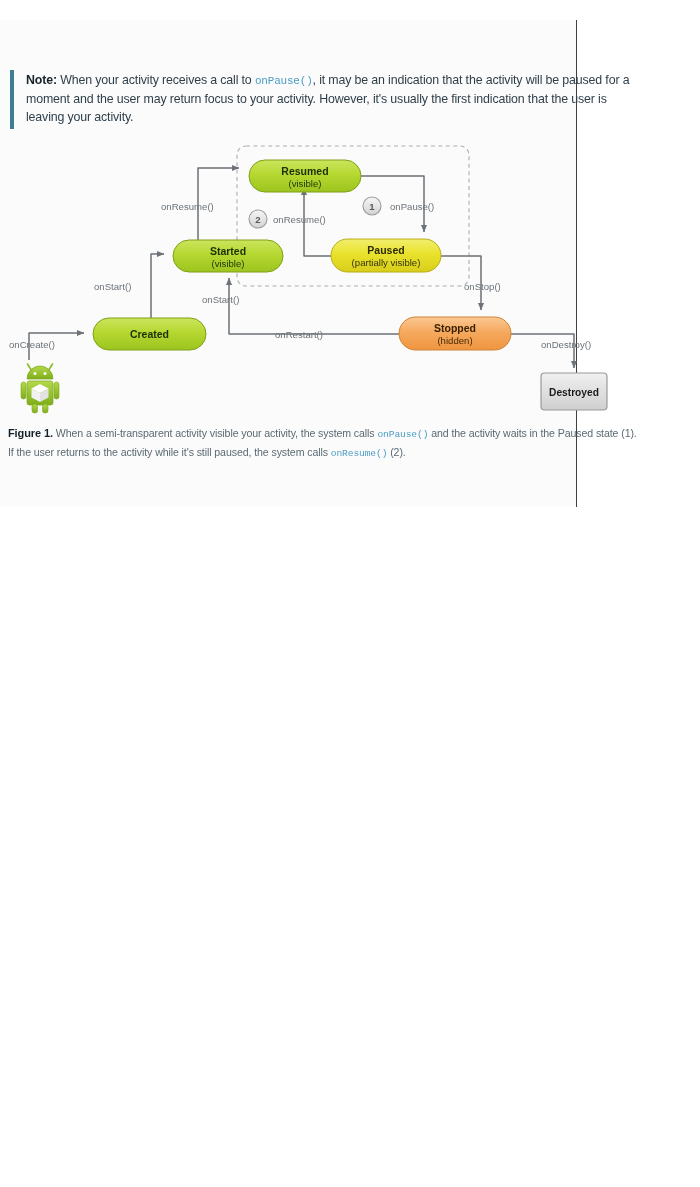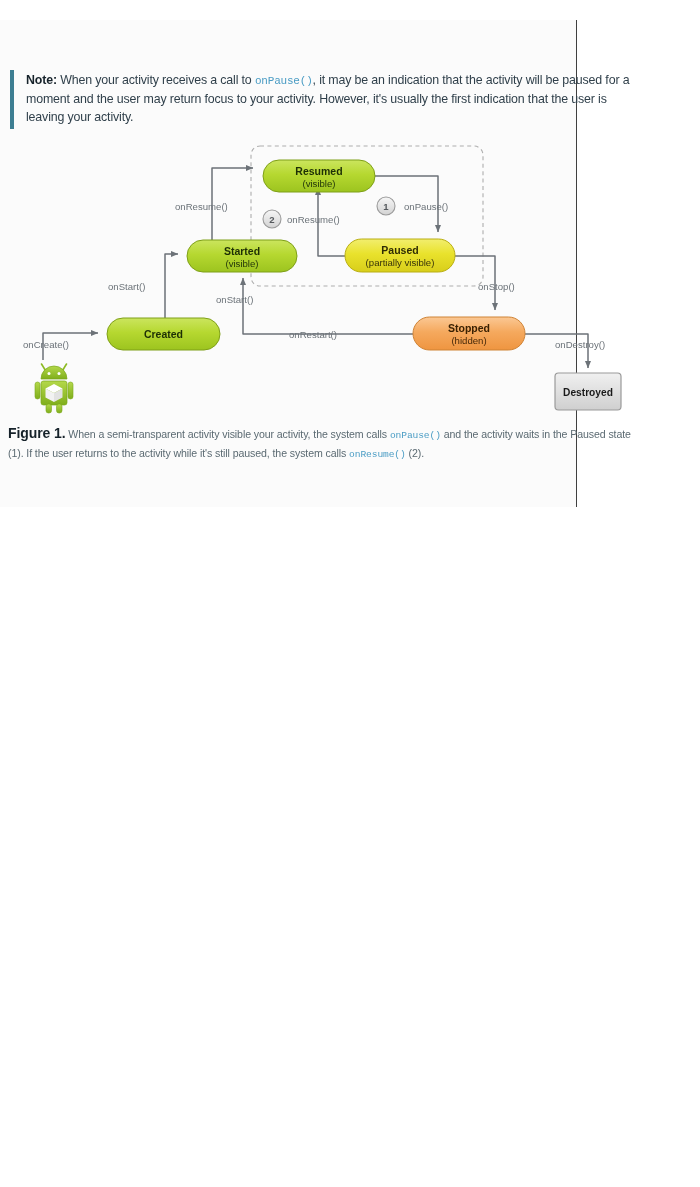--- a/index.html
+++ b/index.html
@@ -61,42 +61,42 @@
   .code {
     font-family: "Liberation Mono", "DejaVu Sans Mono", monospace;
     font-size: 11px;
     color: #4a9cc4;
     letter-spacing: -0.2px;
   }
 
   
   #figure-wrap {
     position: absolute;
-    left: 15px;
+    left: 1px;
     top: 118px;
     width: 645px;
     height: 285px;
   }
   #figure-svg { display: block; }
 
   
   #caption {
     position: absolute;
     left: 8px;
     top: 405px;
     width: 630px;
     font-size: 10.6px;
     line-height: 16.6px;
     color: #5b6a72;
     letter-spacing: -0.1px;
   }
   .cap-label {
     font-weight: bold;
     color: #16222a;
-    font-size: 14px;
+    font-size: 11px;
   }
   .cap-code {
     font-family: "Liberation Mono", "DejaVu Sans Mono", monospace;
     font-size: 9.6px;
     color: #4a9cc4;
   }
 </style>
 </head>
 <body>
 

